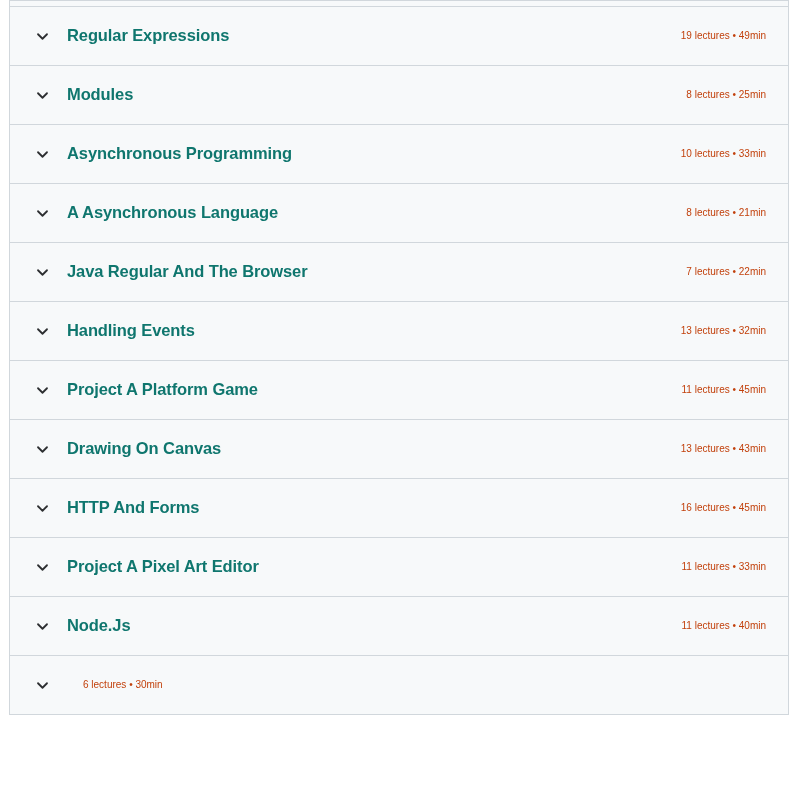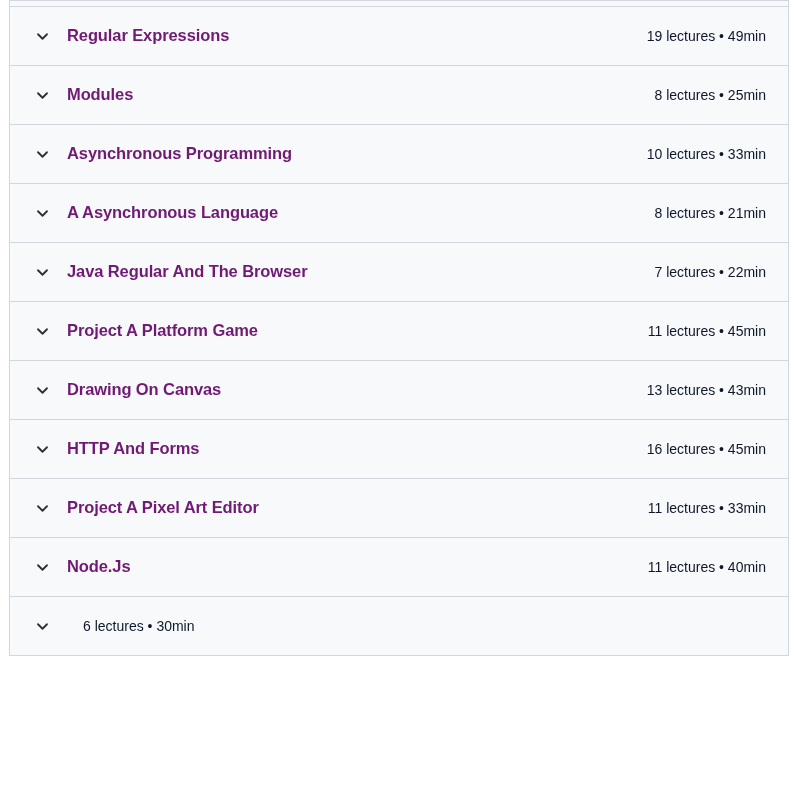--- a/index.html
+++ b/index.html
@@ -68,34 +68,34 @@
     display: block;
     width: 15px;
     height: 15px;
   }
 
   
   .section-title {
     flex: 1 1 auto;
     font-size: 16.5px;
     font-weight: 700;
-    color: #701a75;
+    color: #0f766e;
     letter-spacing: -0.1px;
     line-height: 1.2;
     white-space: nowrap;
     overflow: hidden;
     text-overflow: ellipsis;
   }
 
   
   .section-meta {
     flex: 0 0 auto;
-    font-size: 14px;
+    font-size: 10px;
     font-weight: 400;
-    color: #0f172a;
+    color: #c2410c;
     line-height: 1.2;
     white-space: nowrap;
     text-align: right;
     padding-left: 16px;
   }
 </style>
 </head>
 <body>
 
 <div class="curriculum">
@@ -147,20 +147,29 @@
     </span>
     <span class="section-title">Java Regular And The Browser</span>
     <span class="section-meta">7 lectures • 22min</span>
   </div>
       <div class="section-row">
     <span class="chevron">
       <svg viewBox="0 0 16 16" aria-hidden="true">
         <path d="M3.2 5.6 L8 10.4 L12.8 5.6" fill="none" stroke="currentColor" stroke-width="1.9" stroke-linecap="round" stroke-linejoin="round"></path>
       </svg>
     </span>
+    <span class="section-title">Handling Events</span>
+    <span class="section-meta">13 lectures • 32min</span>
+  </div>
+      <div class="section-row">
+    <span class="chevron">
+      <svg viewBox="0 0 16 16" aria-hidden="true">
+        <path d="M3.2 5.6 L8 10.4 L12.8 5.6" fill="none" stroke="currentColor" stroke-width="1.9" stroke-linecap="round" stroke-linejoin="round"></path>
+      </svg>
+    </span>
     <span class="section-title">Project A Platform Game</span>
     <span class="section-meta">11 lectures • 45min</span>
   </div>
       <div class="section-row">
     <span class="chevron">
       <svg viewBox="0 0 16 16" aria-hidden="true">
         <path d="M3.2 5.6 L8 10.4 L12.8 5.6" fill="none" stroke="currentColor" stroke-width="1.9" stroke-linecap="round" stroke-linejoin="round"></path>
       </svg>
     </span>
     <span class="section-title">Drawing On Canvas</span>

